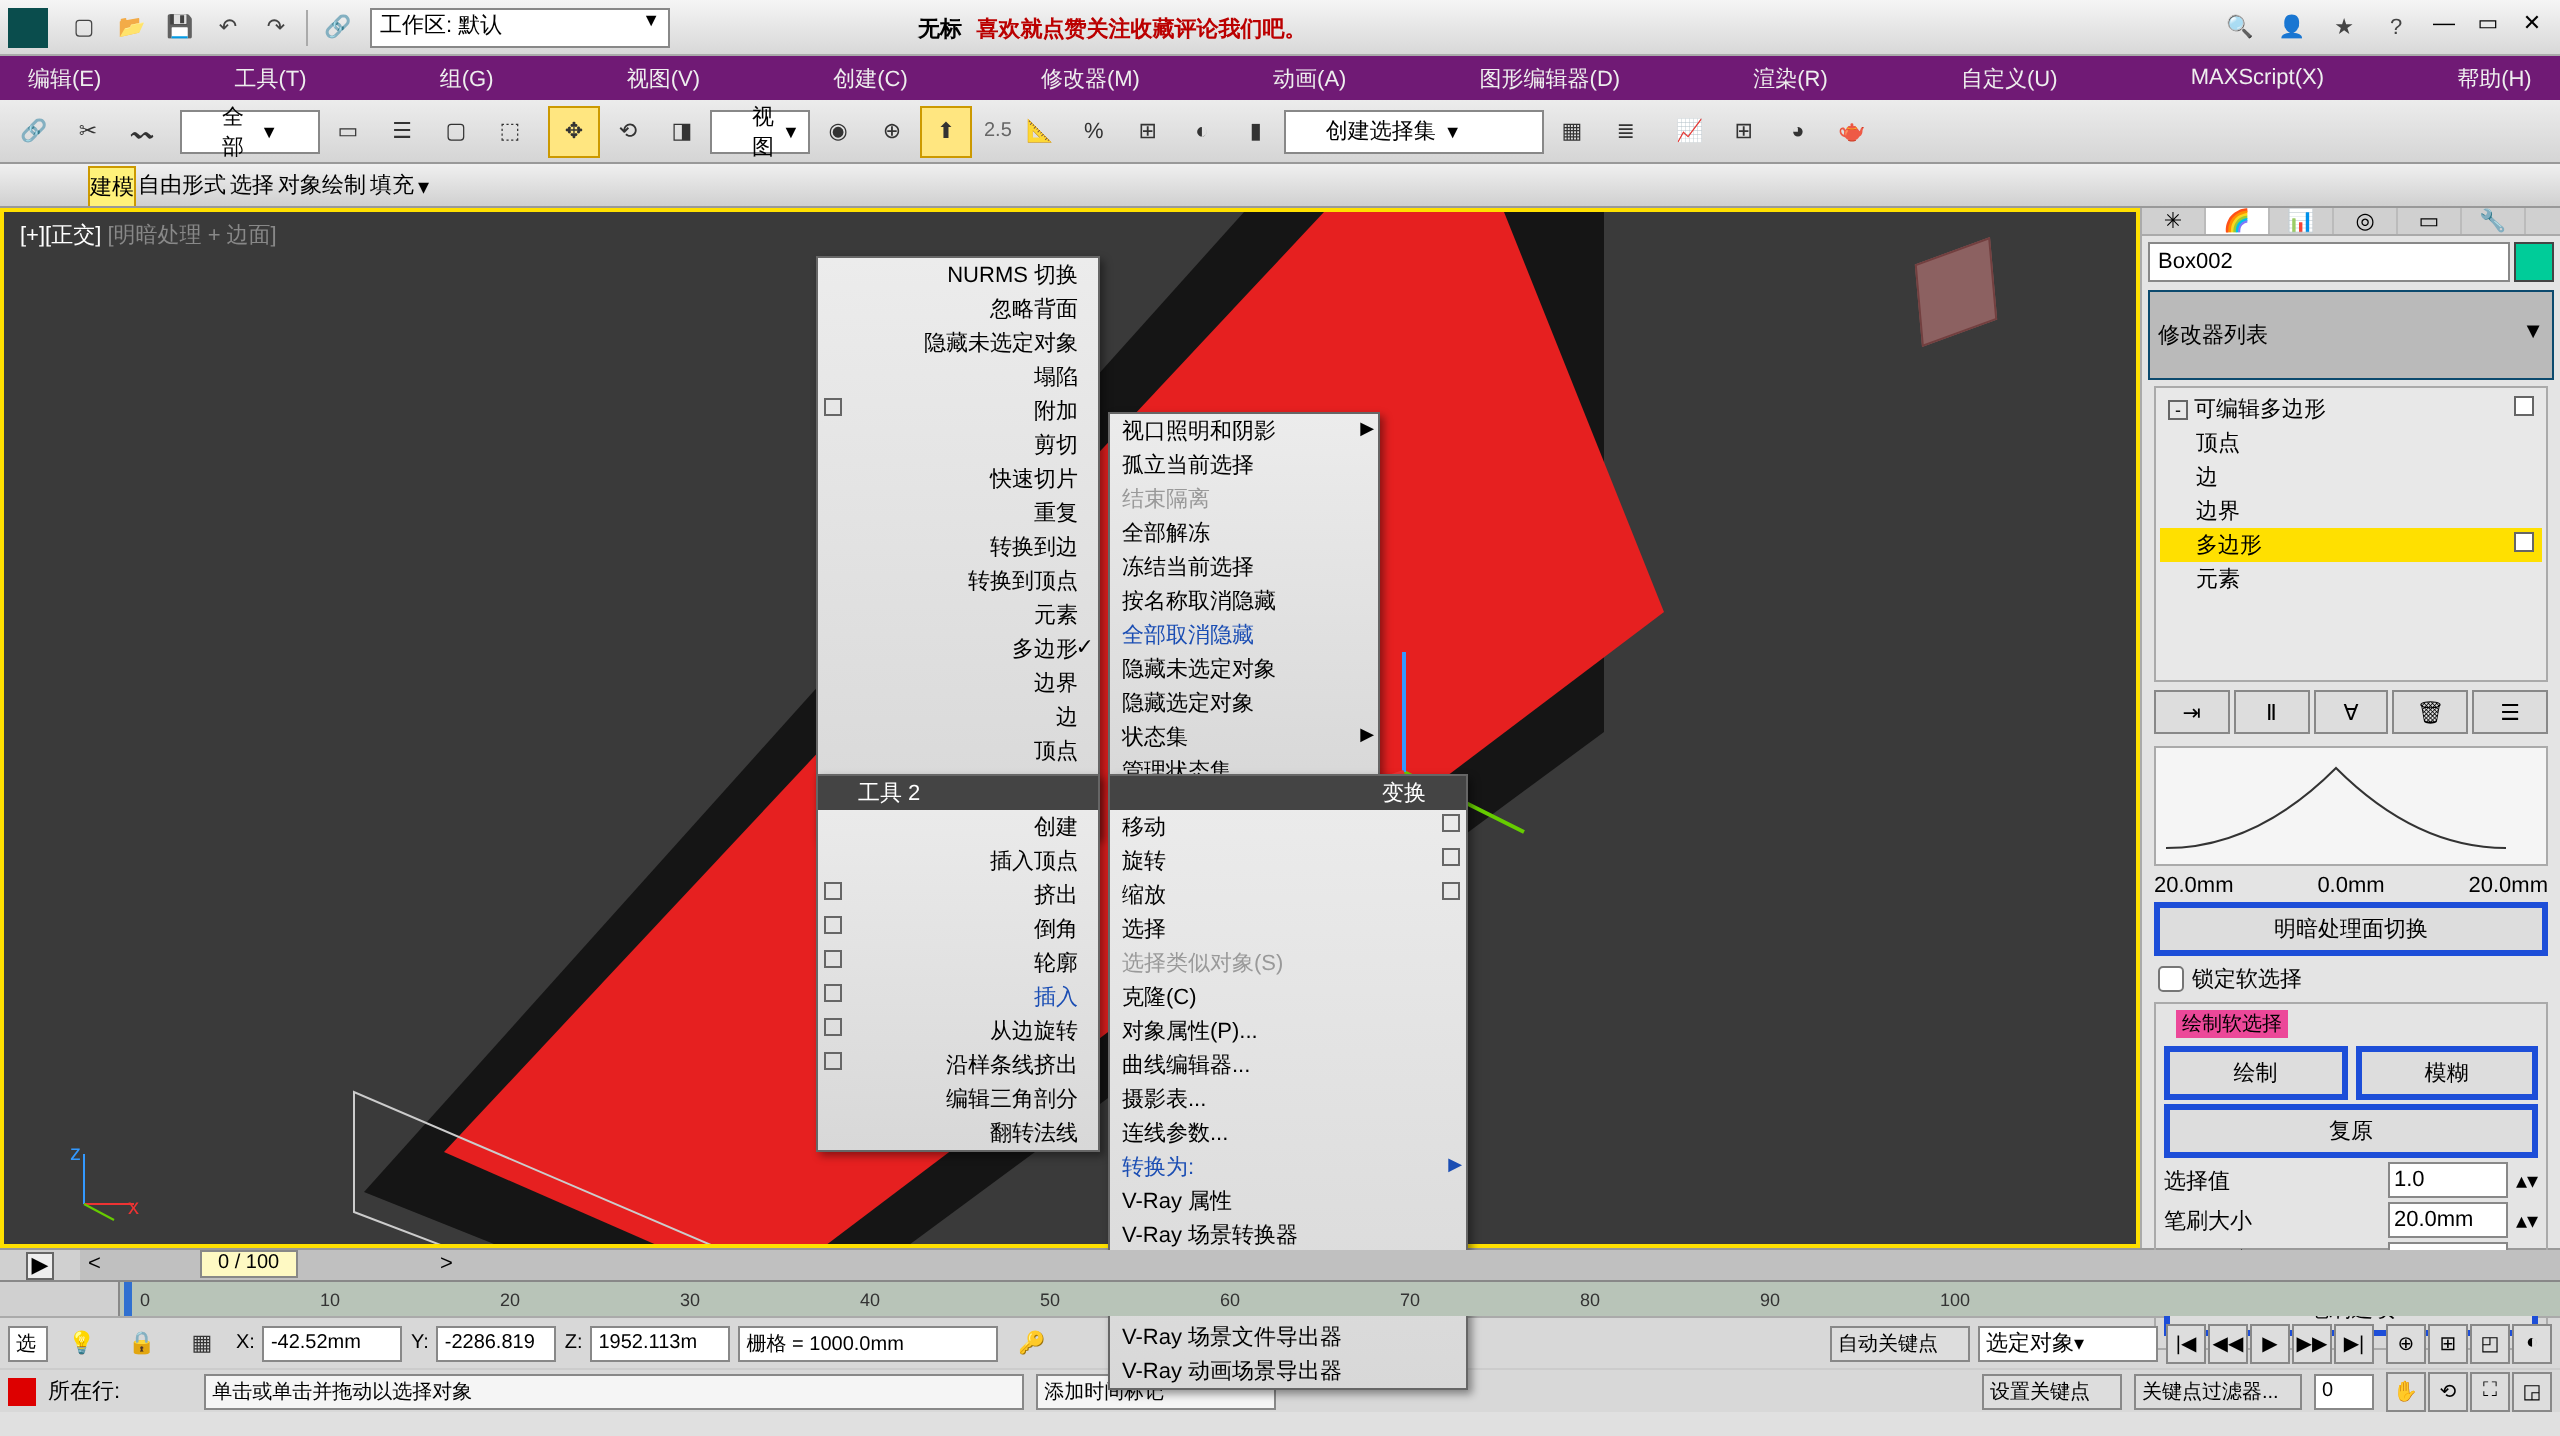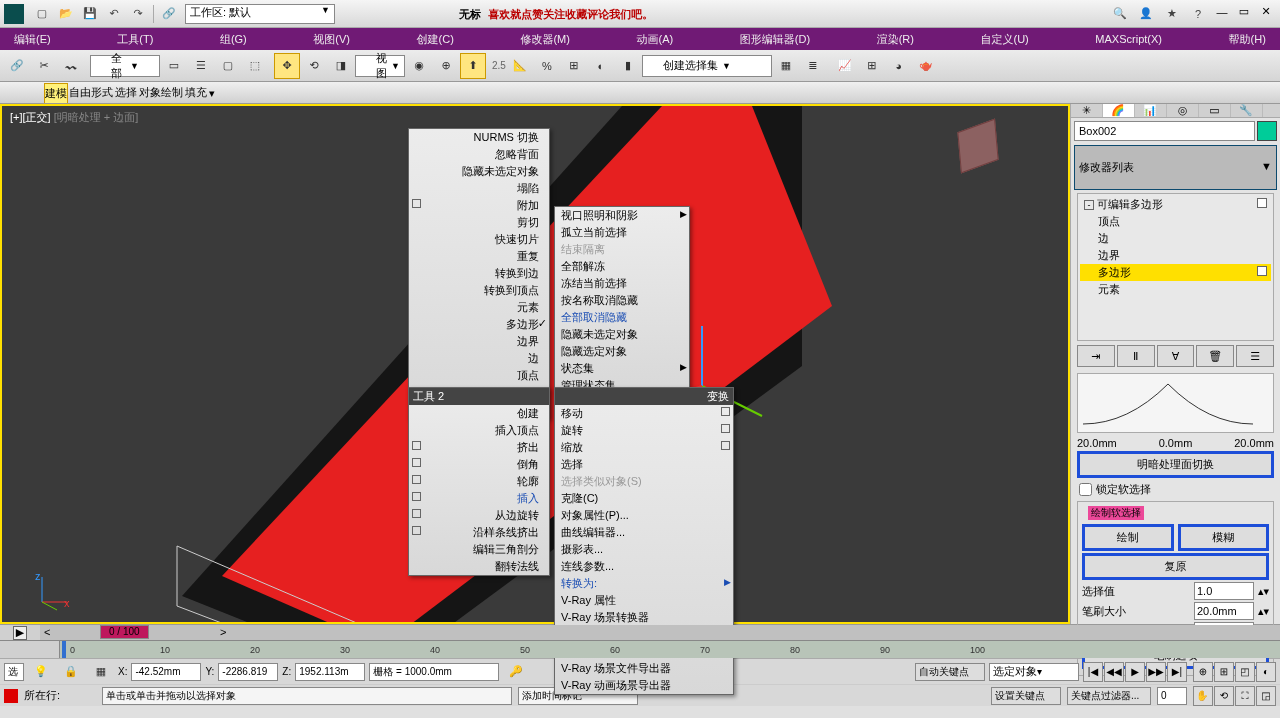--- a/index.html
+++ b/index.html
@@ -59,34 +59,34 @@
 .cp-graph svg { width: 100%; height: 100%; }
 .cp-values { display: flex; justify-content: space-between; margin: 0 6px; font-size: 10px; }
 .cp-button { margin: 2px 6px; padding: 3px; text-align: center; border: 3px solid #1d4ed8; background: #ddd; cursor: pointer; }
 .cp-check { margin: 2px 8px; display: flex; align-items: center; gap: 4px; }
 .cp-group { margin: 2px 6px; border: 1px solid #aaa; padding: 4px; }
 .cp-group-title { font-size: 10px; margin: -10px 0 2px 6px; background: #ec4899; display: inline-block; padding: 0 3px; }
 .cp-row { display: flex; align-items: center; gap: 4px; margin: 2px 0; }
 .cp-spinner { width: 60px; height: 18px; border: 1px solid #888; background: #fff; padding: 0 2px; display: flex; align-items: center; }
 
 .context-menu { position: absolute; background: linear-gradient(#ececec,#d8d8d8); border: 1px solid #666; box-shadow: 2px 2px 4px rgba(0,0,0,0.4); font-size: 11px; }
-.cm-title { background: #444; color: #fff; padding: 1px 4px; font-size: 10px; display: flex; justify-content: space-between; }
+.cm-title { background: #444; color: #fff; padding: 1px 20px; font-size: 10px; display: flex; justify-content: space-between; }
 .cm-item { padding: 1px 10px 1px 20px; text-align: right; cursor: pointer; position: relative; white-space: nowrap; }
 .cm-item.left { text-align: left; padding: 1px 20px 1px 6px; }
 .cm-item.highlight { color: #1a4db3; }
 .cm-item.disabled { color: #999; }
 .cm-item .arrow { position: absolute; right: 2px; top: 2px; font-size: 9px; }
 .cm-item .check { position: absolute; right: 2px; top: 1px; }
 .cm-item .lbox { position: absolute; left: 3px; top: 2px; width: 9px; height: 9px; border: 1px solid #666; }
 .cm-item .rbox { position: absolute; right: 3px; top: 2px; width: 9px; height: 9px; border: 1px solid #666; }
 
 .timeline { height: 16px; background: #d0d0d0; display: flex; align-items: center; border-top: 1px solid #999; }
 .time-play { width: 40px; display: flex; justify-content: center; }
 .time-slider-area { flex: 1; position: relative; height: 16px; background: #c0c0c0; }
-.time-handle { position: absolute; left: 60px; top: 0; height: 14px; padding: 0 8px; background: #be185d; border: 1px solid #888; font-size: 10px; }
+.time-handle { position: absolute; left: 60px; top: 0; height: 14px; padding: 0 8px; background: #fef9c3; border: 1px solid #888; font-size: 10px; }
 
 .time-ruler { height: 18px; background: #b8c4b8; display: flex; align-items: center; position: relative; border-top: 1px solid #888; }
 .time-ruler .tick { position: absolute; font-size: 9px; color: #333; }
 
 .statusbar { height: 26px; background: #d8d8d8; display: flex; align-items: center; padding: 0 4px; gap: 4px; border-top: 1px solid #aaa; }
 .status-input { height: 18px; border: 1px solid #888; background: #fff; padding: 0 3px; display: flex; align-items: center; font-size: 10px; }
 .status-label { font-size: 10px; }
 .playback { display: flex; gap: 1px; margin-left: auto; }
 .pb-btn { width: 20px; height: 20px; border: 1px solid #888; background: #ddd; display: flex; align-items: center; justify-content: center; cursor: pointer; font-size: 10px; }
 

